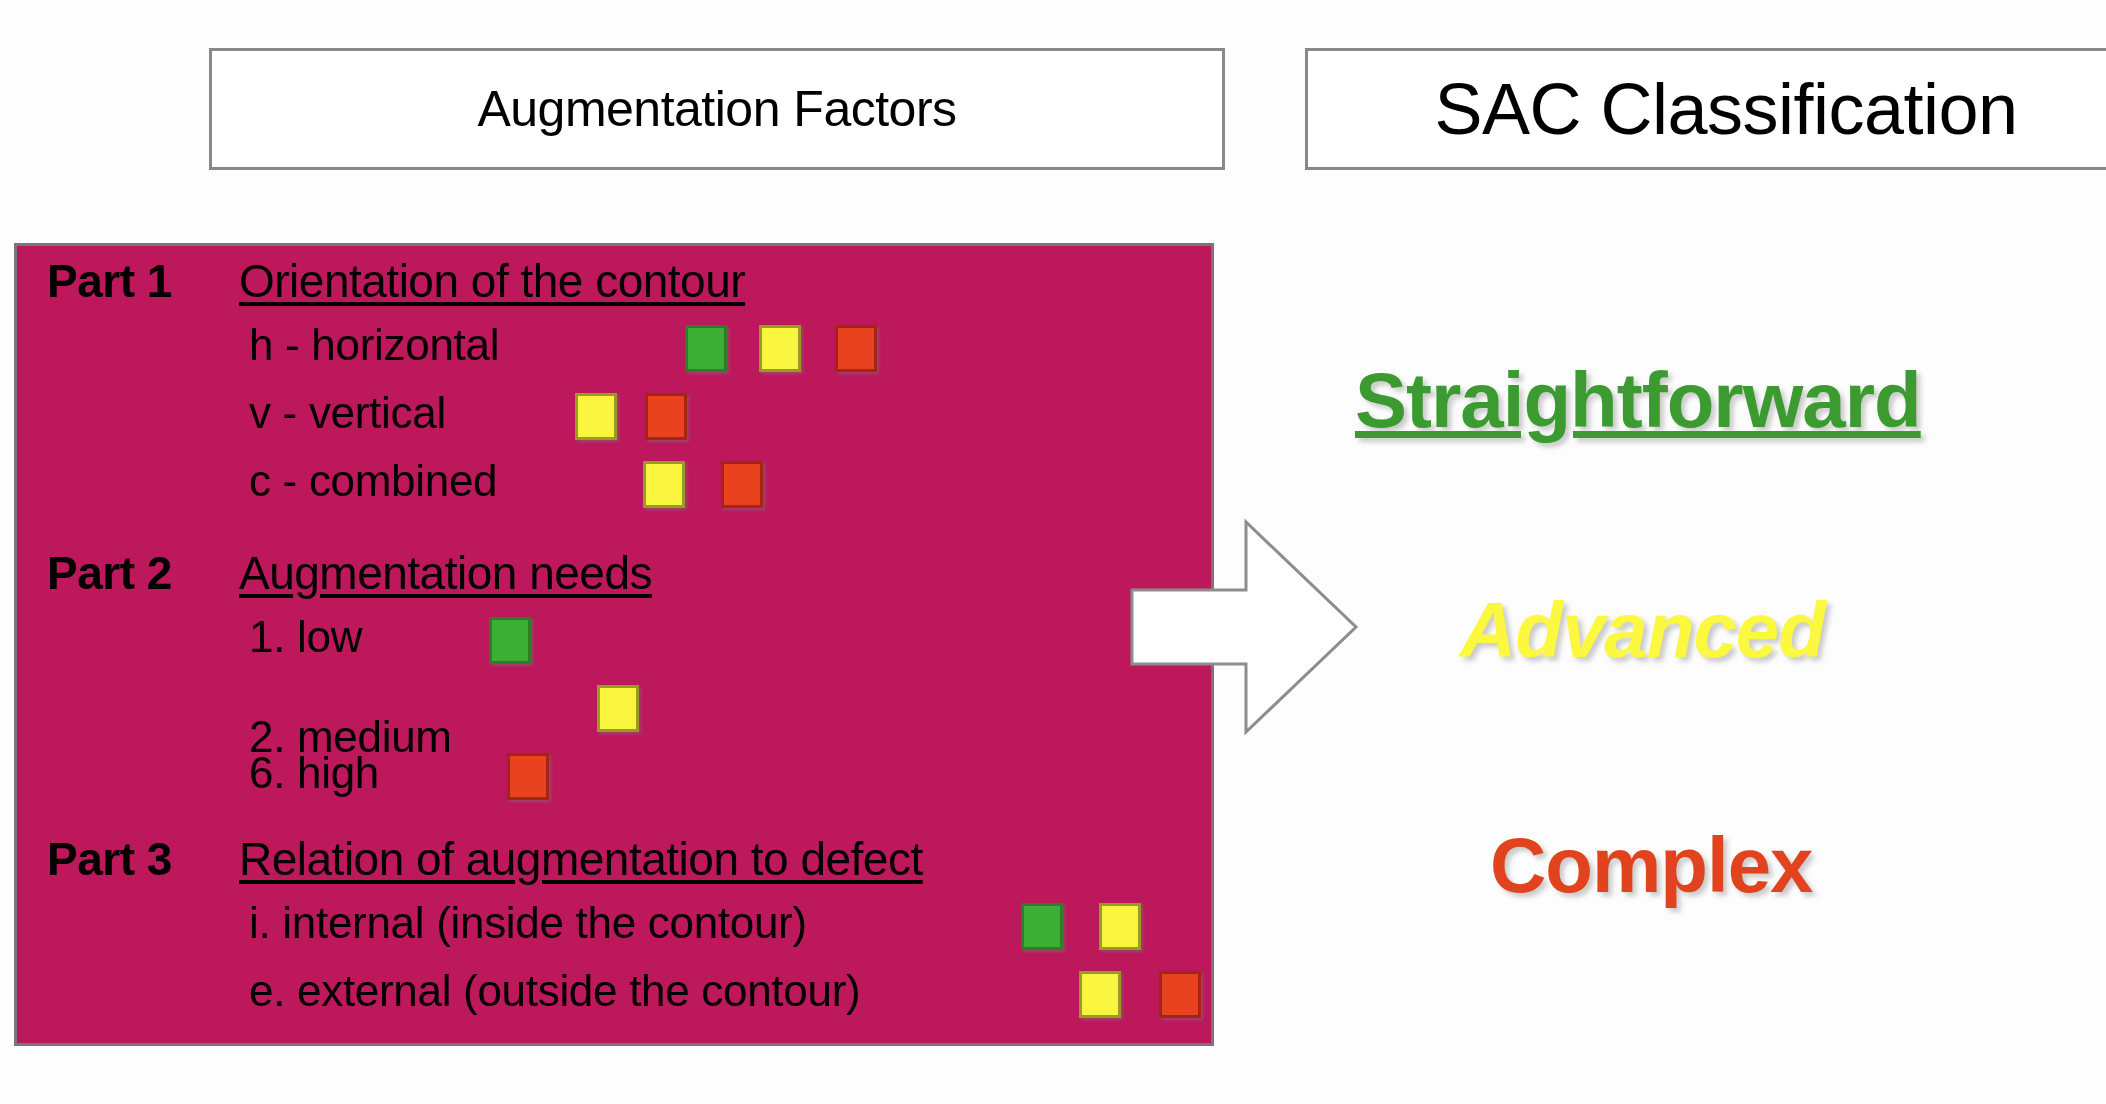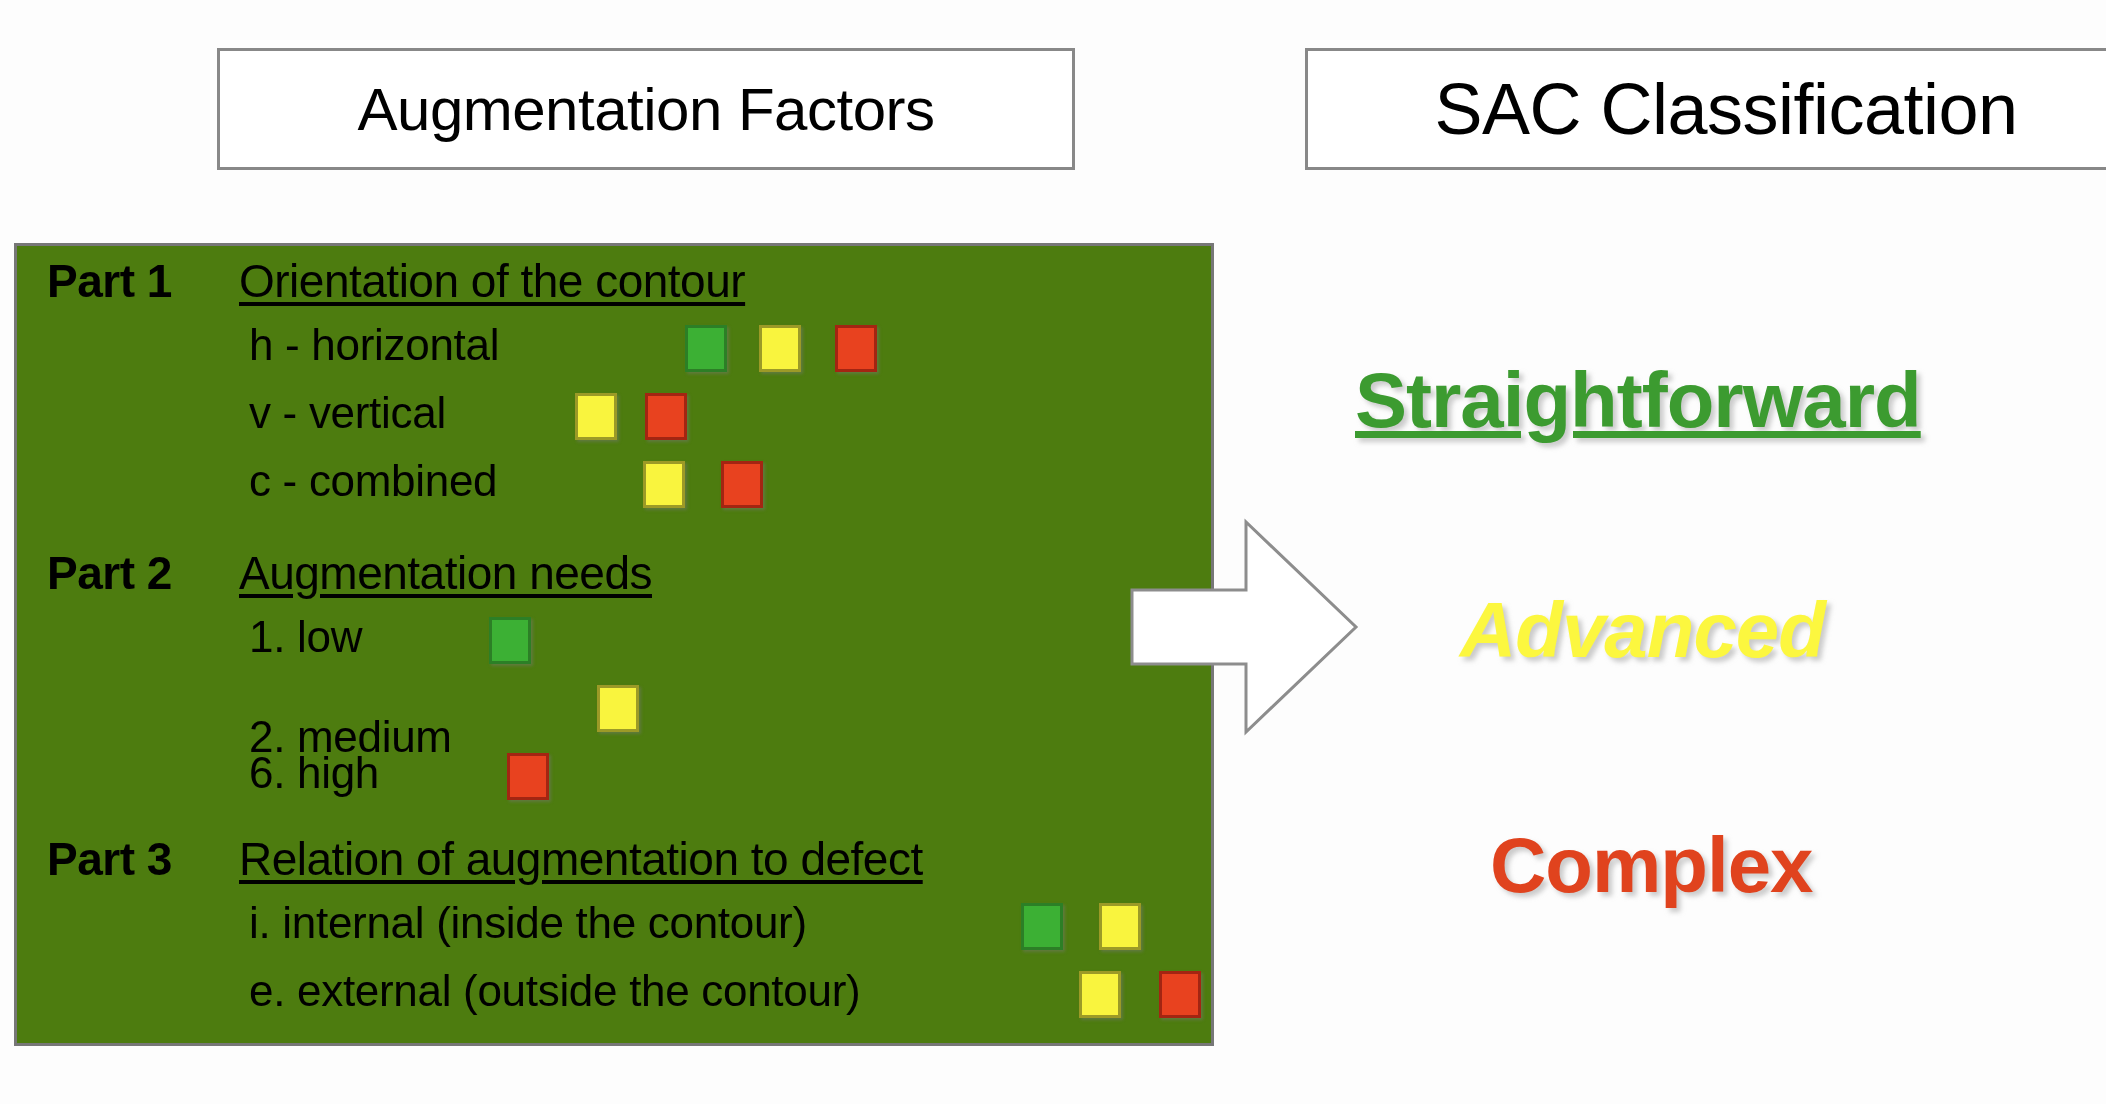--- a/index.html
+++ b/index.html
@@ -27,44 +27,44 @@
     background: #ffffff;
     display: flex;
     align-items: center;
     justify-content: center;
     color: #000000;
     font-weight: 400;
     letter-spacing: -0.5px;
     white-space: nowrap;
   }
   #title-augmentation {
-    left: 217px;
+    left: 209px;
     top: 48px;
-    width: 858px;
+    width: 1016px;
     height: 122px;
-    font-size: 60px;
+    font-size: 50px;
   }
   #title-sac {
     left: 1305px;
     top: 48px;
     width: 842px;
     height: 122px;
     font-size: 72px;
   }
 
   
   #factors-panel {
     position: absolute;
     left: 14px;
     top: 243px;
     width: 1200px;
     height: 803px;
     box-sizing: border-box;
     border: 3px solid #777777;
-    background: #4d7c0f;
+    background: #be185d;
   }
 
   .part-block {
     position: absolute;
     left: 0;
     width: 100%;
   }
   #part-1 { top: 0px; }
   #part-2 { top: 292px; }
   #part-3 { top: 578px; }

